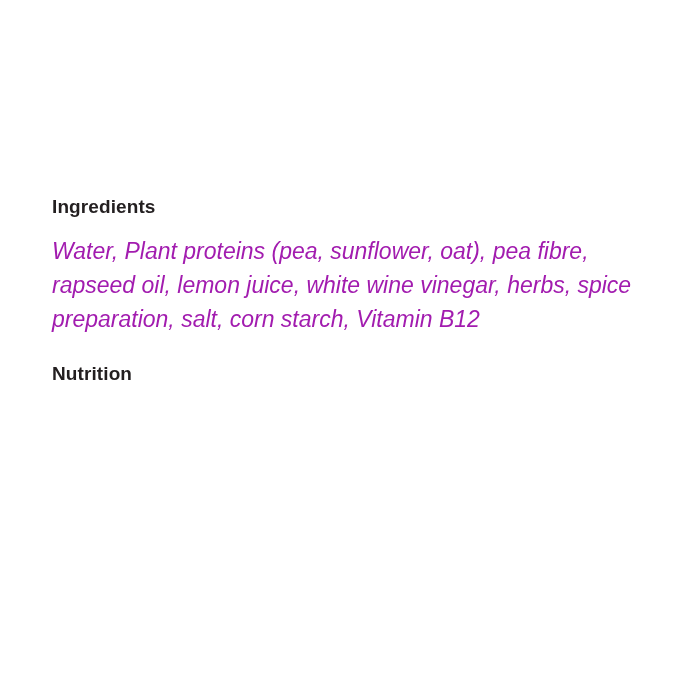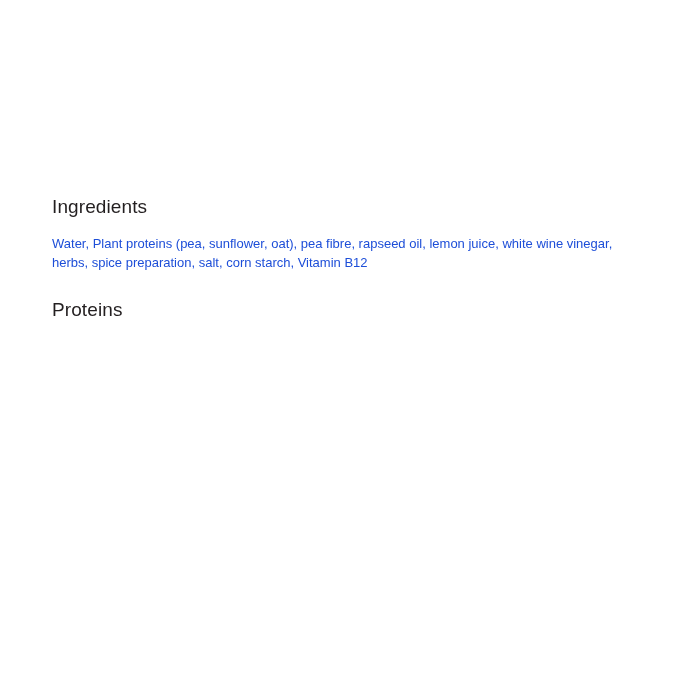--- a/index.html
+++ b/index.html
@@ -22,43 +22,44 @@
     padding: 195px 50px 0 52px;
   }
   .section {
     margin: 0;
   }
   .section + .section {
     margin-top: 26px;
   }
   .section-title {
     font-size: 19px;
-    font-weight: normal;
+    font-weight: bold;
     line-height: 1.3;
     letter-spacing: 0.1px;
     color: #231f20;
     margin: 0 0 14px 0;
   }
   .section-body {
-    font-size: 13px;
+    font-size: 23px;
     font-weight: normal;
     line-height: 1.48;
-    color: #1d4ed8;
+    color: #a21caf;
     margin: 0;
     max-width: 600px;
     white-space: pre-line;
+    font-style: italic;
   }
 </style>
 </head>
 <body>
 
 <div class="page">
 
   <div class="section">
     <h2 class="section-title">Ingredients</h2>
     <p class="section-body">Water, Plant proteins (pea, sunflower, oat), pea fibre, rapseed oil, lemon juice, white wine vinegar, herbs, spice preparation, salt, corn starch, Vitamin B12</p>
   </div>
 
   <div class="section">
-    <h2 class="section-title">Proteins</h2>
+    <h2 class="section-title">Nutrition</h2>
   </div>
 
 </div>
 
 </body></html>

